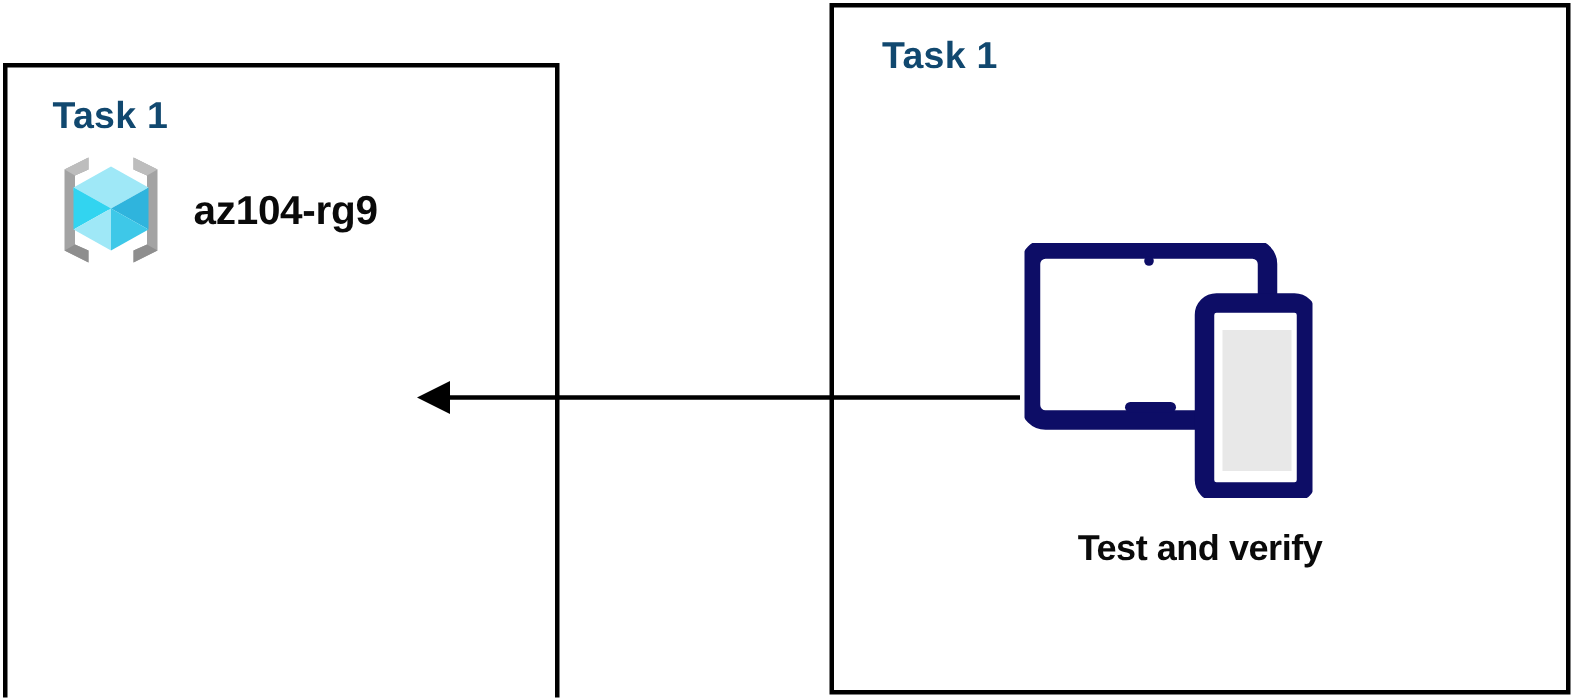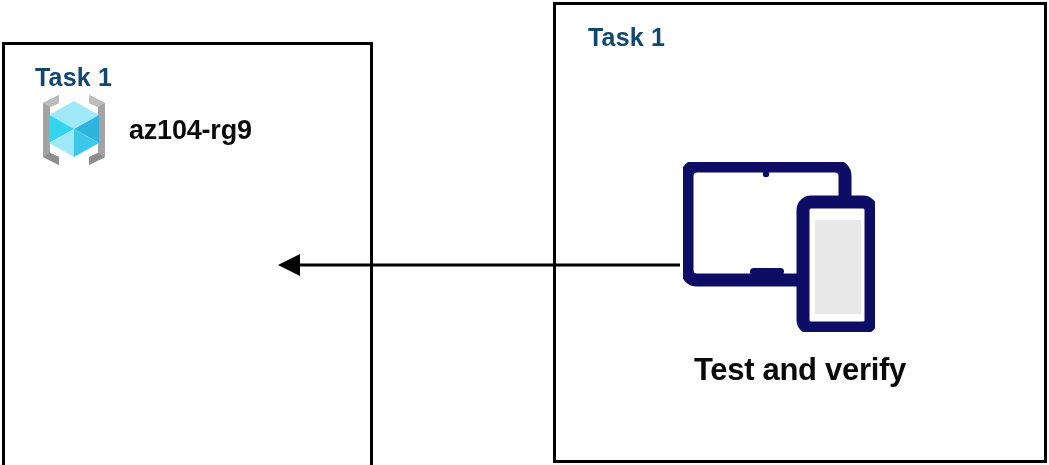--- a/index.html
+++ b/index.html
@@ -39,21 +39,21 @@
     letter-spacing: 0.2px;
     white-space: nowrap;
   }
   #task1-title { left: 30px; top: 18px; }
   #task2-title { left: 32px; top: 18px; }
 
   
   .rg-row {
     position: absolute;
     left: 28px;
-    top: 44px;
+    top: 54px;
     display: flex;
     align-items: center;
     gap: 14px;
   }
   .rg-icon { width: 82px; height: 82px; display: block; }
   .rg-label {
     font-size: 27px;
     font-weight: bold;
     color: #0a0a0a;
     white-space: nowrap;
@@ -110,21 +110,21 @@
     width: 192px;
     height: 170px;
     display: block;
   }
   .devices-label {
     position: absolute;
     left: 553px;
     width: 494px;
     top: 352px;
     text-align: center;
-    font-size: 31px;
+    font-size: 24px;
     font-weight: bold;
     color: #0a0a0a;
     letter-spacing: -0.3px;
     white-space: nowrap;
   }
 </style>
 </head>
 <body>
 
 <div class="stage">

